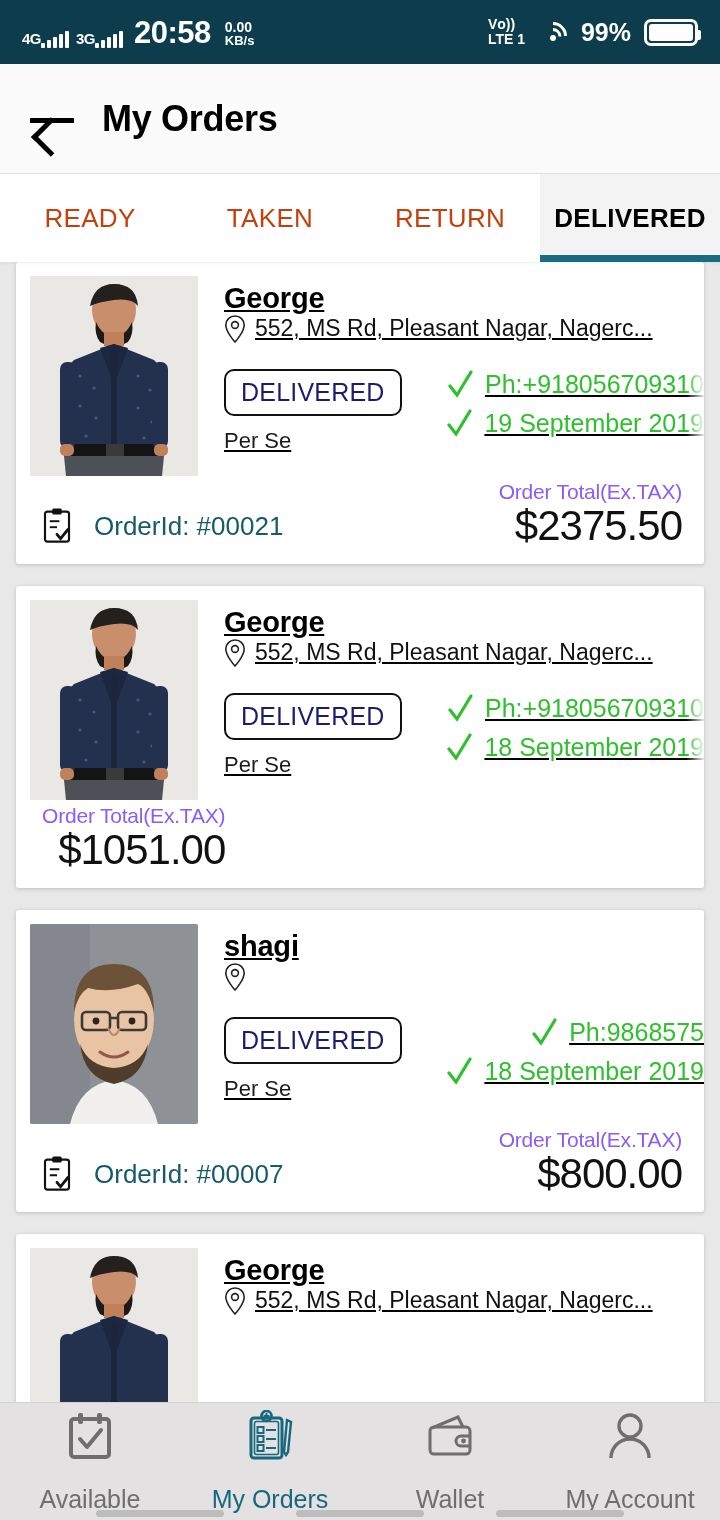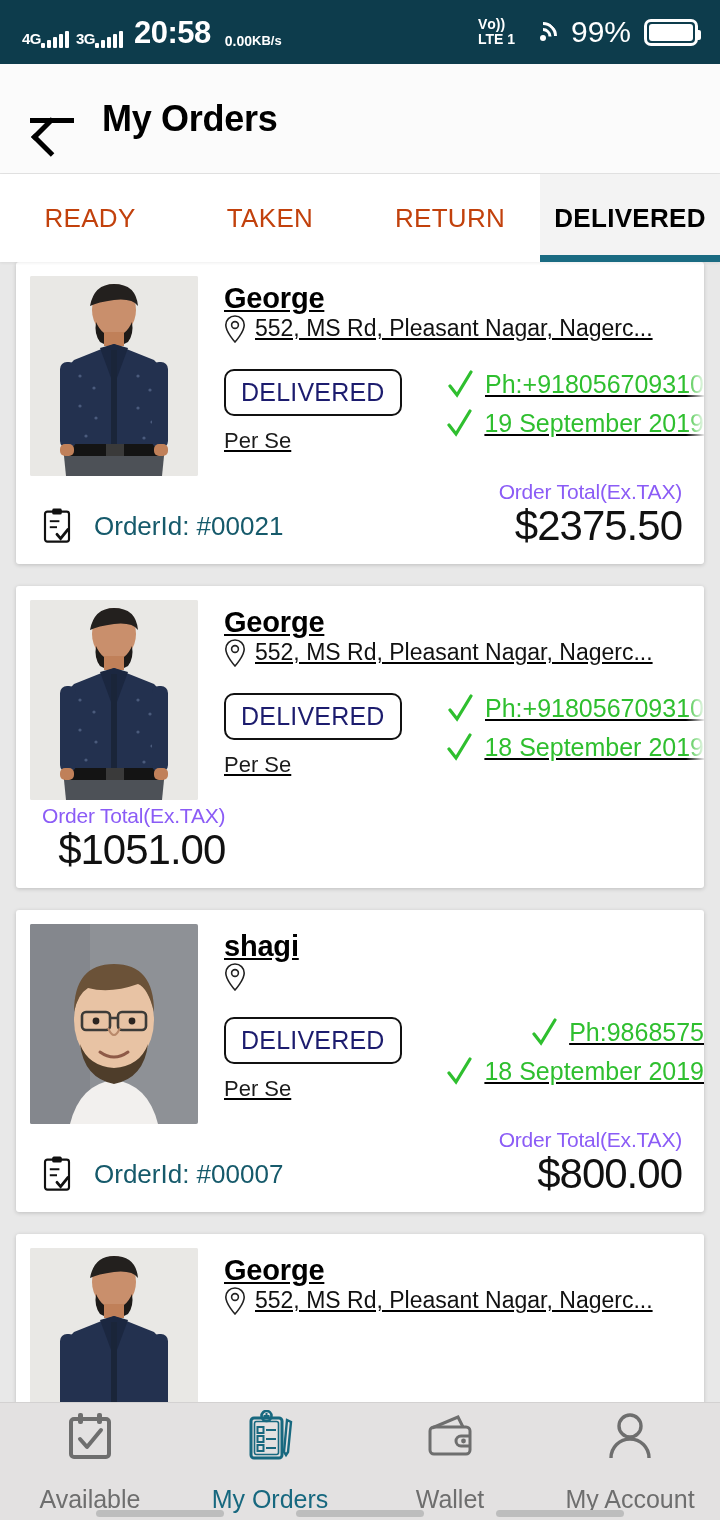--- a/index.html
+++ b/index.html
@@ -17,33 +17,33 @@
   }
   .sb-left { display:flex; align-items:flex-end; gap:7px; }
   .sig { display:flex; flex-direction:row; align-items:flex-start; }
   .sig-lbl { font-size:15px; font-weight:bold; line-height:13px; letter-spacing:-0.5px; }
   .bars { display:flex; align-items:flex-end; gap:2px; height:16px; }
   .bars i { display:block; width:4px; background:#fff; border-radius:1px; }
   .bars i:nth-child(1){height:5px}.bars i:nth-child(2){height:8px}
   .bars i:nth-child(3){height:11px}.bars i:nth-child(4){height:14px}
   .bars i:nth-child(5){height:17px}
   .clock { font-size:31px; font-weight:bold; letter-spacing:-0.5px; margin-left:4px; line-height:1; }
-  .kbs { display:flex; flex-direction:row; line-height:14px; margin-left:7px; }
+  .kbs { display:flex; flex-direction:column; line-height:14px; margin-left:7px; }
   .kbs span:first-child { font-size:14px; font-weight:bold; }
   .kbs span:last-child { font-size:13px; font-weight:bold; }
   .sb-right { margin-left:auto; display:flex; align-items:center; gap:13px; }
   .volte { display:flex; flex-direction:column; line-height:15px; font-size:14px; font-weight:bold; }
   .wifi { width:30px; height:24px; position:relative; }
   .wifi b { position:absolute; left:50%; transform:translateX(-50%); border-radius:50%;
             border:3px solid #fff; border-bottom-color:transparent;
             border-left-color:transparent; border-right-color:transparent; }
   .wifi b:nth-child(1){ width:28px;height:28px; top:2px; transform:translateX(-50%) rotate(45deg); }
   .wifi b:nth-child(2){ width:17px;height:17px; top:8px; transform:translateX(-50%) rotate(45deg); }
   .wifi b:nth-child(3){ width:6px;height:6px; top:15px; background:#fff; border:none; }
-  .batt-pct { font-size:30px; font-weight:normal; }
+  .batt-pct { font-size:25px; font-weight:bold; }
   .batt { width:54px; height:27px; border:3px solid #fff; border-radius:7px; position:relative; padding:2px; }
   .batt::after { content:''; position:absolute; right:-6px; top:8px; width:4px; height:10px;
                  background:#fff; border-radius:0 2px 2px 0; }
   .batt u { display:block; height:100%; background:#fff; border-radius:3px; }
 
   
   .header {
     height:110px; background:#fbfbfb; display:flex; align-items:center;
     padding:0 30px; border-bottom:1px solid #e3e3e3;
   }

